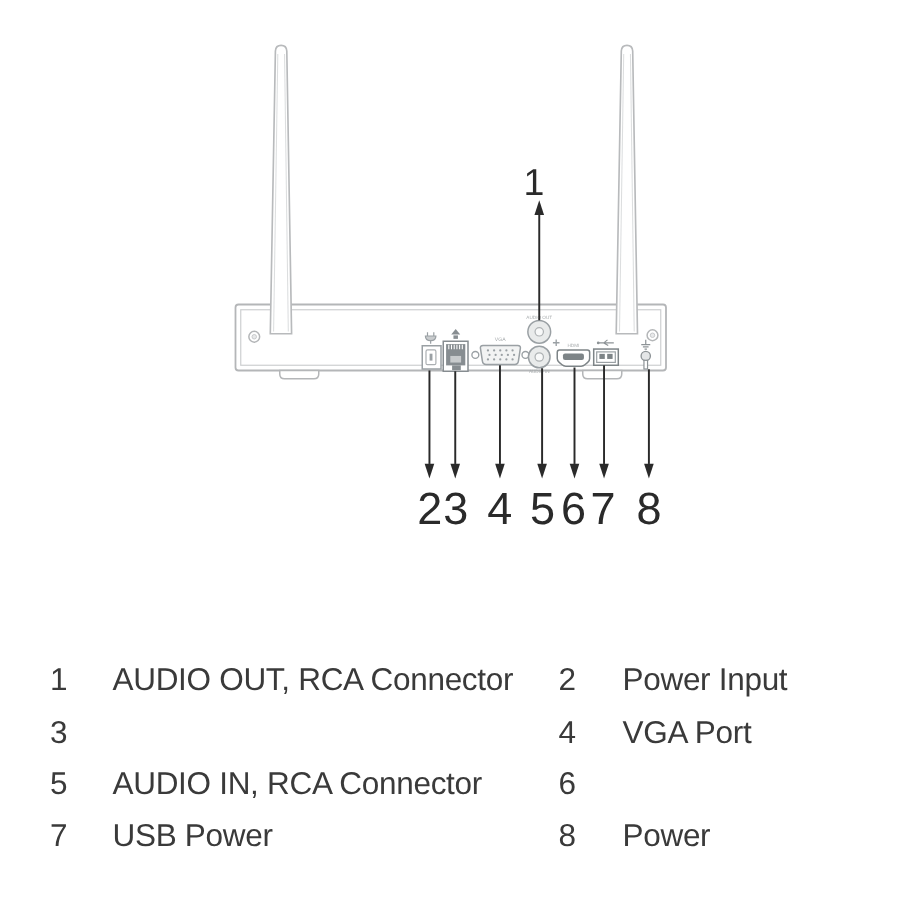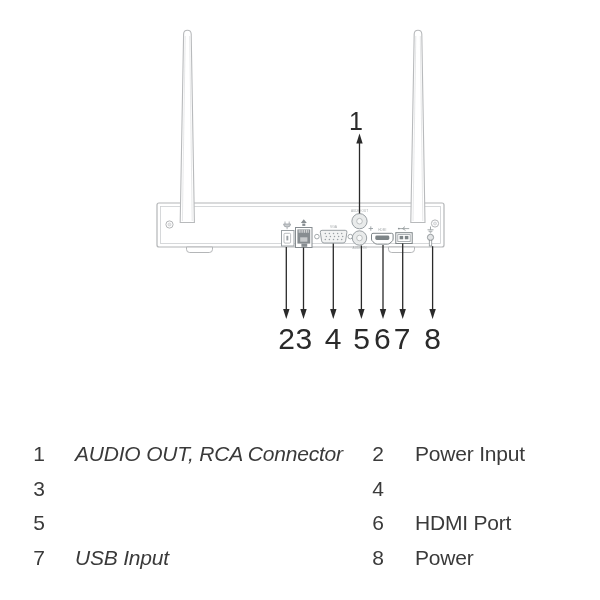--- a/index.html
+++ b/index.html
@@ -11,21 +11,21 @@
   .stage{position:absolute;left:0;top:0;width:600px;height:600px;}
   svg{display:block;}
   .legend{position:absolute;left:0;top:0;width:600px;}
   .legend-row{position:absolute;left:0;width:600px;height:26px;}
   .legend-row span{
     position:absolute;top:0;
     font-size:21px;line-height:24px;color:#3a3a3a;
     letter-spacing:-0.2px;white-space:nowrap;
   }
   .lnum{left:28px;width:22px;text-align:center;}
-  .ltext{left:75px;font-style:italic;}
+  .ltext{left:75px;}
   .rnum{left:367px;width:22px;text-align:center;}
   .rtext{left:415px;}
   .row-1{top:442px;} .row-2{top:477px;} .row-3{top:511px;} .row-4{top:546px;}
 </style>
 </head>
 <body>
 
 <div class="stage">
 
   <svg viewBox="0 0 600 380" width="600" height="380">
@@ -185,27 +185,28 @@
   <div class="legend">
     <div class="legend-row row-1">
       <span class="lnum">1</span>
       <span class="ltext">AUDIO OUT, RCA Connector</span>
       <span class="rnum">2</span>
       <span class="rtext">Power Input</span>
     </div>
     <div class="legend-row row-2">
       <span class="lnum">3</span>
       <span class="rnum">4</span>
+      <span class="rtext">VGA Port</span>
     </div>
     <div class="legend-row row-3">
       <span class="lnum">5</span>
+      <span class="ltext">AUDIO IN, RCA Connector</span>
       <span class="rnum">6</span>
-      <span class="rtext">HDMI Port</span>
     </div>
     <div class="legend-row row-4">
       <span class="lnum">7</span>
-      <span class="ltext">USB Input</span>
+      <span class="ltext">USB Power</span>
       <span class="rnum">8</span>
       <span class="rtext">Power</span>
     </div>
   </div>
 
 </div>
 
 </body></html>

